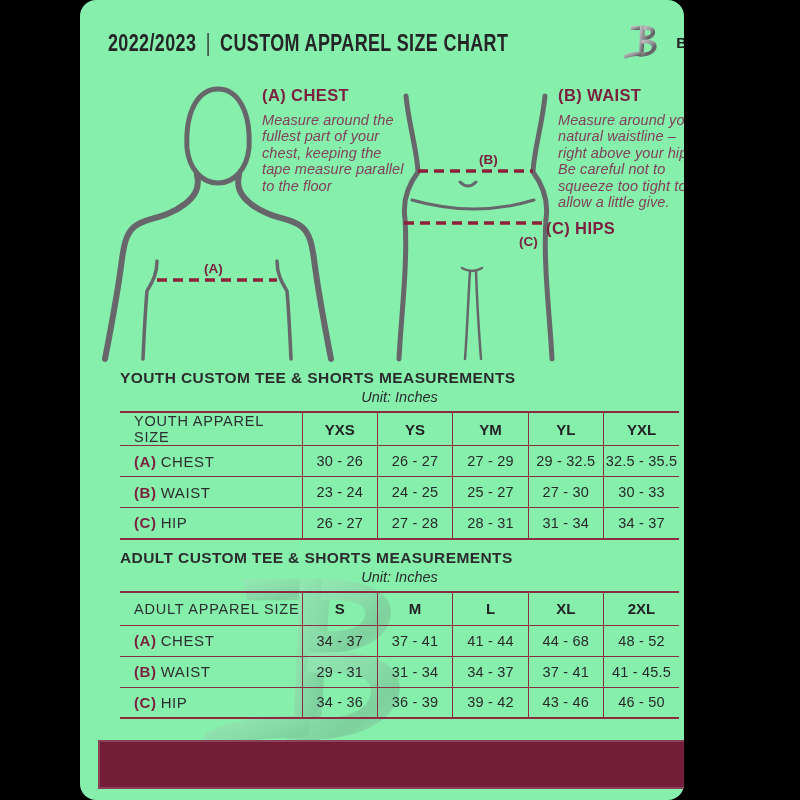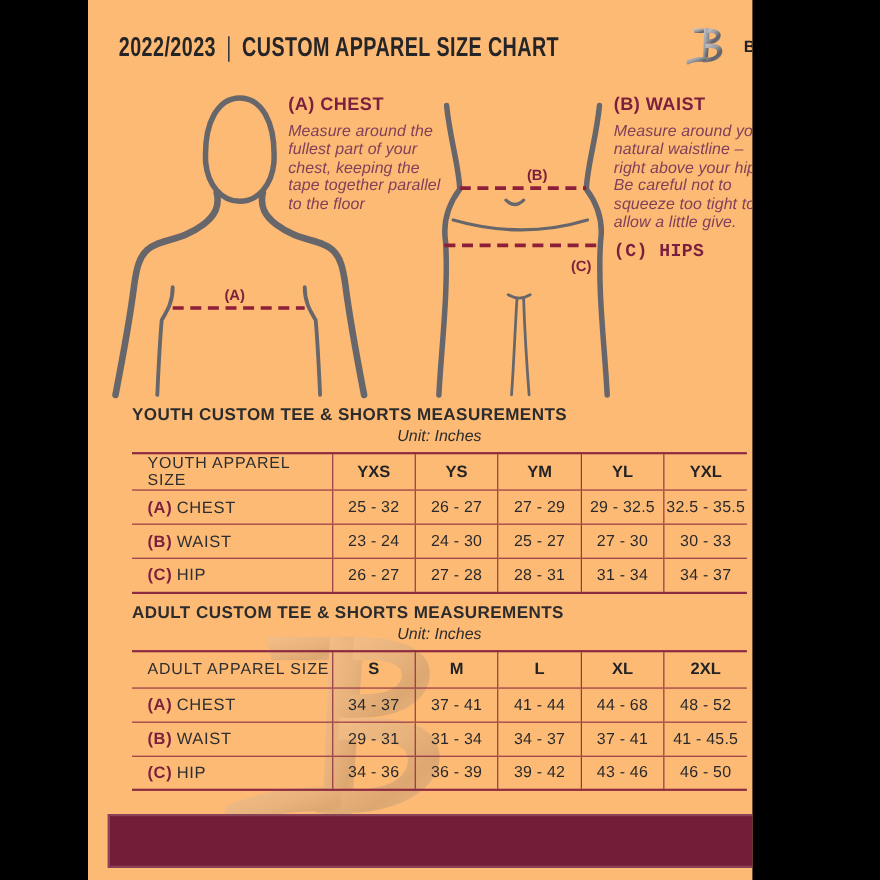--- a/index.html
+++ b/index.html
@@ -3,21 +3,21 @@
 <meta charset="utf-8">
 <style>
   html,body{margin:0;padding:0;}
   body{
     width:800px;height:800px;position:relative;background:#000;
     font-family:"Liberation Sans", sans-serif;overflow:hidden;
     -webkit-font-smoothing:antialiased;
   }
   .page{
     position:absolute;left:80px;top:0;width:604px;height:800px;
-    background:#fdba74;overflow:hidden;
+    background:#86efac;overflow:hidden;border-radius:16px;
   }
   
   .hdr{
     position:absolute;left:28px;top:20px;width:580px;height:44px;
     display:flex;justify-content:space-between;align-items:center;z-index:3;
   }
   .hdr-title{
     font-weight:700;font-size:23px;color:#252528;letter-spacing:.5px;
     transform:scale(.78,1.08);transform-origin:left center;white-space:nowrap;
   }
@@ -30,21 +30,21 @@
   .guide-txt{position:absolute;z-index:2;}
   .guide-txt h3{
     margin:0 0 7px 0;font-size:16.5px;font-weight:800;color:#7a1f3e;letter-spacing:.4px;
   }
   .guide-txt p{
     margin:0;font-style:italic;font-weight:500;font-size:14.5px;line-height:16.4px;
     color:#82405a;white-space:pre;letter-spacing:.1px;
   }
   .guide-a{left:182px;top:86px;}
   .guide-b{left:478px;top:86px;}
-  .guide-c{left:478px;top:219px;font-family:Liberation Mono, monospace;}
+  .guide-c{left:466px;top:219px;}
   
   .table-block{position:absolute;left:40px;width:559px;z-index:2;}
   .tb-youth{top:369px;}
   .tb-adult{top:549px;}
   .table-title{
     margin:0;text-align:left;font-size:15.5px;font-weight:700;
     color:#2c2c2e;letter-spacing:.4px;
   }
   .table-unit{
     text-align:center;font-style:italic;font-size:14.5px;color:#2c2c2e;margin-top:2px;
@@ -140,21 +140,21 @@
       <text x="379" y="86">(B)</text>
       <text x="419" y="168">(C)</text>
     </g>
   </svg>
 
   <div class="guide-txt guide-a">
     <h3>(A) CHEST</h3>
     <p>Measure around the
 fullest part of your
 chest, keeping the
-tape together parallel
+tape measure parallel
 to the floor</p>
   </div>
   <div class="guide-txt guide-b">
     <h3>(B) WAIST</h3>
     <p>Measure around your
 natural waistline –
 right above your hips.
 Be careful not to
 squeeze too tight to
 allow a little give.</p>
@@ -185,30 +185,30 @@
             <th>YXS</th>
             <th>YS</th>
             <th>YM</th>
             <th>YL</th>
             <th>YXL</th>
           </tr>
         </thead>
       <tbody>
           <tr>
             <td class="label-col"><b>(A)</b>CHEST</td>
-            <td>25 - 32</td>
+            <td>30 - 26</td>
             <td>26 - 27</td>
             <td>27 - 29</td>
             <td>29 - 32.5</td>
             <td>32.5 - 35.5</td>
           </tr>
           <tr>
             <td class="label-col"><b>(B)</b>WAIST</td>
             <td>23 - 24</td>
-            <td>24 - 30</td>
+            <td>24 - 25</td>
             <td>25 - 27</td>
             <td>27 - 30</td>
             <td>30 - 33</td>
           </tr>
           <tr>
             <td class="label-col"><b>(C)</b>HIP</td>
             <td>26 - 27</td>
             <td>27 - 28</td>
             <td>28 - 31</td>
             <td>31 - 34</td>

